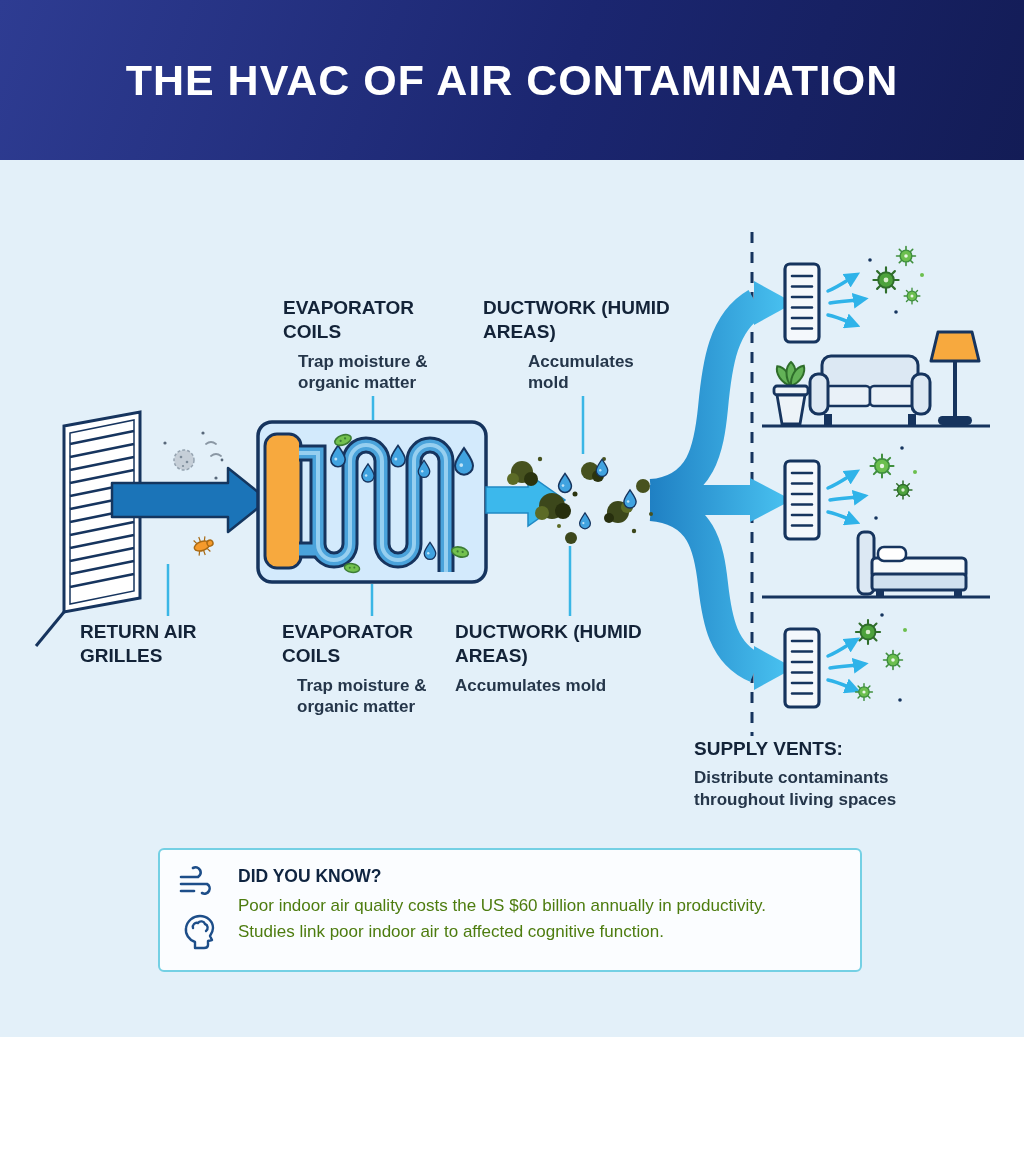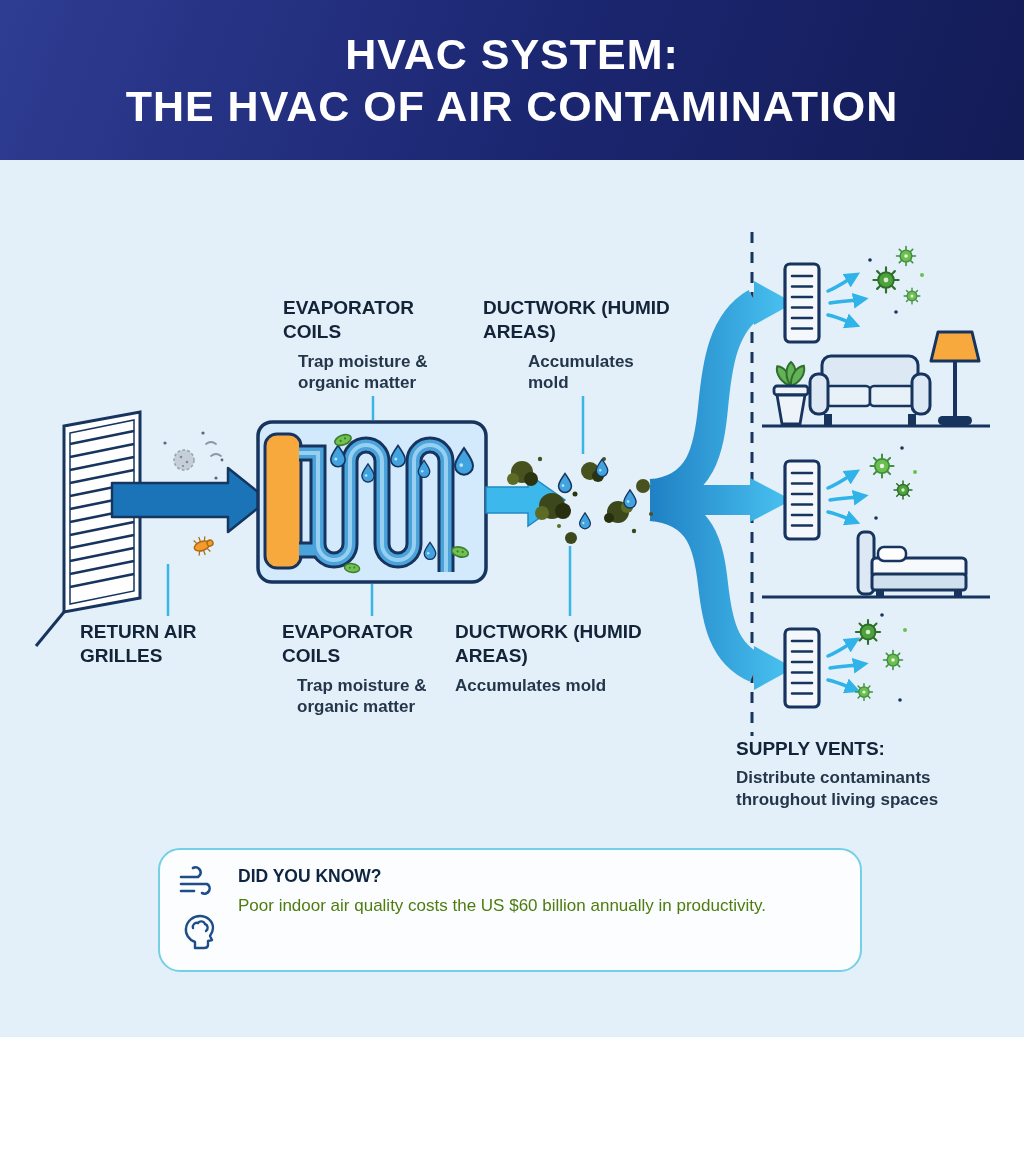--- a/index.html
+++ b/index.html
@@ -10,38 +10,37 @@
           background:linear-gradient(110deg,#2e3c92 0%,#1b2670 55%,#131c56 100%);
           display:flex;flex-direction:column;align-items:center;justify-content:center;}
   .header .t1,.header .t2{color:#ffffff;font-weight:bold;font-size:43px;
           letter-spacing:1px;line-height:1.22;text-align:center;}
   
   .label{position:absolute;}
   .label .lt{font-weight:bold;font-size:19px;line-height:1.28;color:#132338;}
   .label .ld{font-size:17px;line-height:1.28;color:#25364a;margin:6px auto 0;font-weight:bold;}
   
   .dyk{position:absolute;left:158px;top:848px;width:704px;height:124px;
-       box-sizing:border-box;border:2px solid #74d0e4;border-radius:22px;
+       box-sizing:border-box;border:2px solid #74d0e4;border-radius:6px;
        background:#fbfdff;display:flex;}
   .dyk-icons{width:78px;display:flex;flex-direction:column;align-items:center;
        gap:12px;padding-top:16px;}
   .dyk-text{padding-top:16px;}
   .dyk-title{font-size:17.5px;font-weight:bold;color:#0f2440;margin-bottom:6px;}
   .dyk-line{font-size:17px;color:#4d7c0f;line-height:1.55;}
   
   .footer{position:absolute;left:0;top:1037px;width:1024px;height:117px;background:#ffffff;}
   svg{display:block;}
 </style>
 </head>
 <body>
 
 <div class="page">
 
   <div class="header">
-    <div class="t1">HVAC SYSTEM:</div>
     <div class="t2">THE HVAC OF AIR CONTAMINATION</div>
   </div>
 
   <svg style="position:absolute;left:0;top:160px" width="1024" height="877" viewBox="0 0 1024 877">
     <defs>
       <linearGradient id="flowg" gradientUnits="userSpaceOnUse" x1="646" y1="0" x2="800" y2="0">
         <stop offset="0" stop-color="#1e7ec2"></stop>
           <stop offset="1" stop-color="#4cc7f4"></stop>
       </linearGradient>
       <marker id="mh" viewBox="0 0 10 10" refX="7" refY="5" markerWidth="4.5" markerHeight="4.5" orient="auto-start-reverse">
@@ -243,21 +242,21 @@
     <div class="lt">RETURN AIR GRILLES</div>
   </div>
   <div class="label" style="left:282px;top:620px;width:180px">
     <div class="lt">EVAPORATOR COILS</div>
     <div class="ld" style="max-width:150px">Trap moisture &amp; organic matter</div>
   </div>
   <div class="label" style="left:455px;top:620px;width:230px">
     <div class="lt">DUCTWORK (HUMID AREAS)</div>
     <div class="ld">Accumulates mold</div>
   </div>
-  <div class="label" style="left:736px;top:737px;width:268px">
+  <div class="label" style="left:694px;top:737px;width:268px">
     <div class="lt">SUPPLY VENTS:</div>
     <div class="ld">Distribute contaminants throughout living spaces</div>
   </div>
 
   <div class="dyk">
     <div class="dyk-icons">
       <svg width="40" height="32" viewBox="0 0 40 32">
         <g fill="none" stroke="#1d4e89" stroke-width="2.6" stroke-linecap="round">
           <path d="M2,11 h17 a5,5 0 1 0 -5,-9"></path>
           <path d="M2,18 h26 a5,5 0 1 1 -5,9"></path>
@@ -267,20 +266,21 @@
       <svg width="36" height="40" viewBox="0 0 36 40">
         <g fill="none" stroke="#1d4e89" stroke-width="2.4" stroke-linecap="round" stroke-linejoin="round">
           <path d="M14,38 v-6 c-6,-2 -10,-8 -9,-14 c1,-7 7,-12 14,-12 c7,0 13,5 13,12 c0,3 -1,5 -3,8 l2,4 -4,1 v4 c0,2 -2,3 -4,3 h-9"></path>
           <path d="M12,18 a4,4 0 0 1 5,-5 a4,4 0 0 1 7,1 a4,4 0 0 1 1,7"></path>
         </g>
       </svg>
     </div>
     <div class="dyk-text">
       <div class="dyk-title">DID YOU KNOW?</div>
       <div class="dyk-line">Poor indoor air quality costs the US $60 billion annually in productivity.</div>
+      <div class="dyk-line">Studies link poor indoor air to affected cognitive function.</div>
     </div>
   </div>
 
   <div class="footer">
     
     
   </div>
 
 </div>
 

